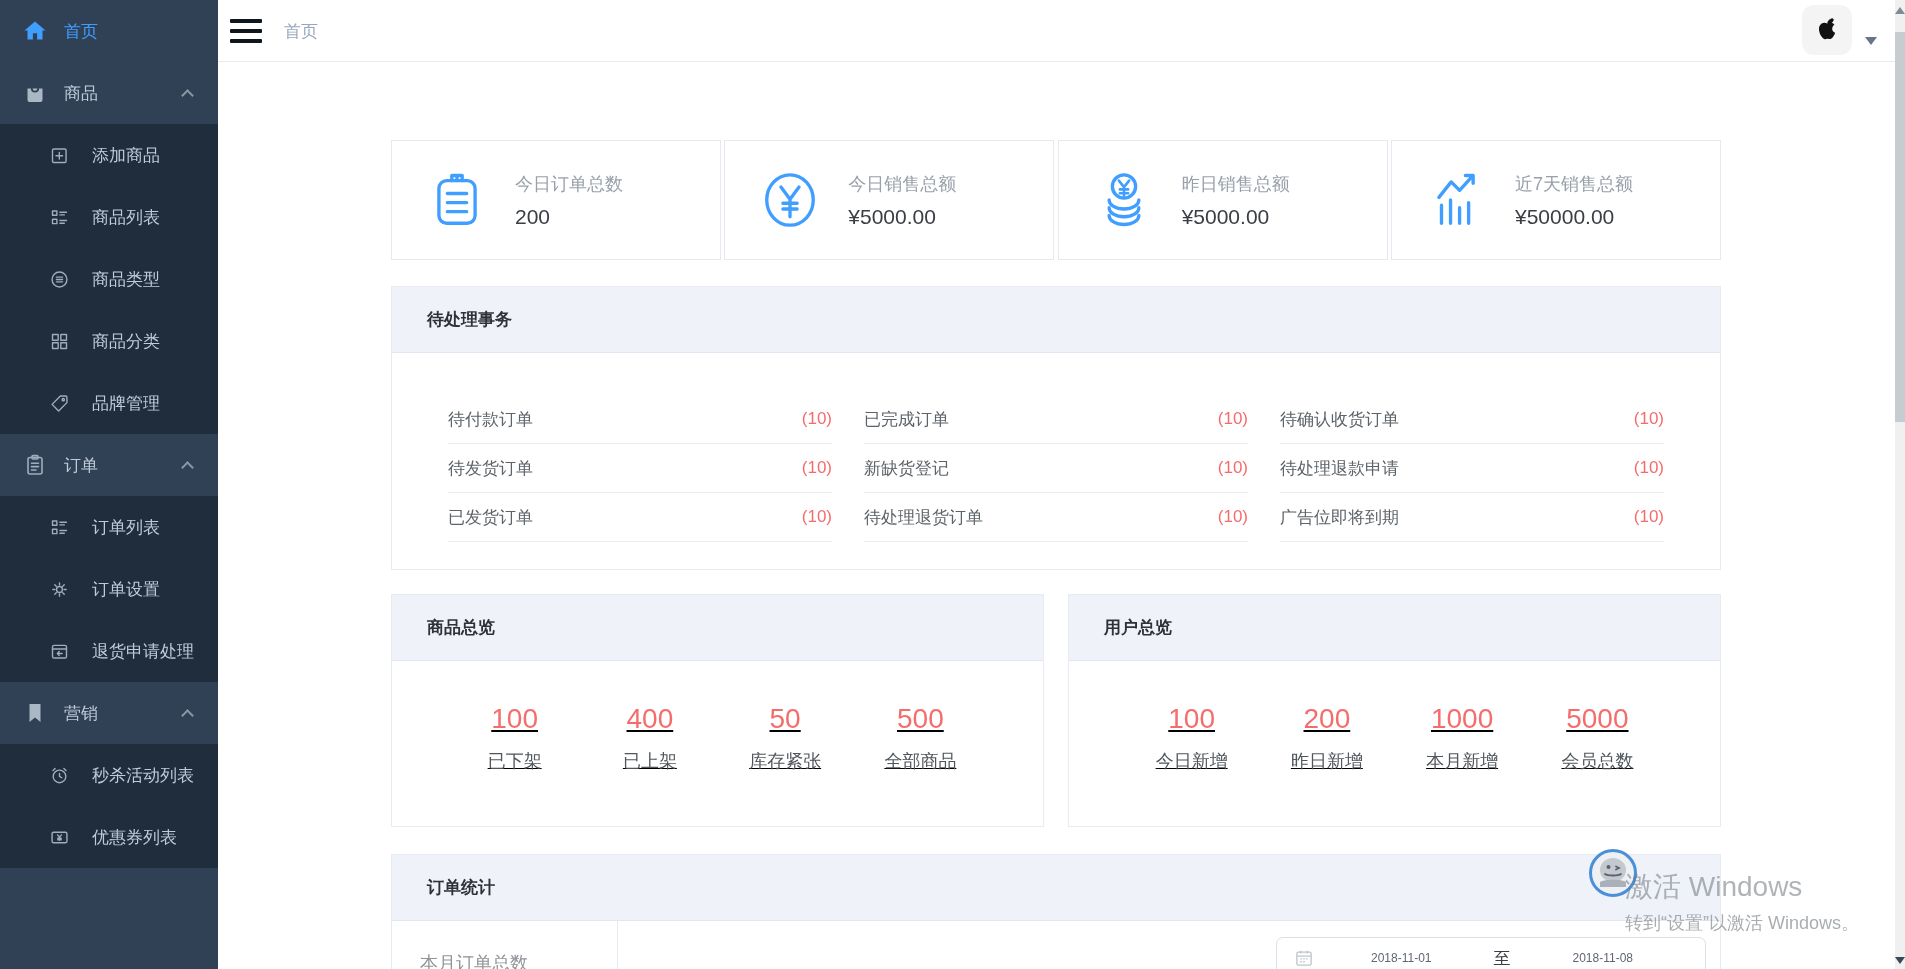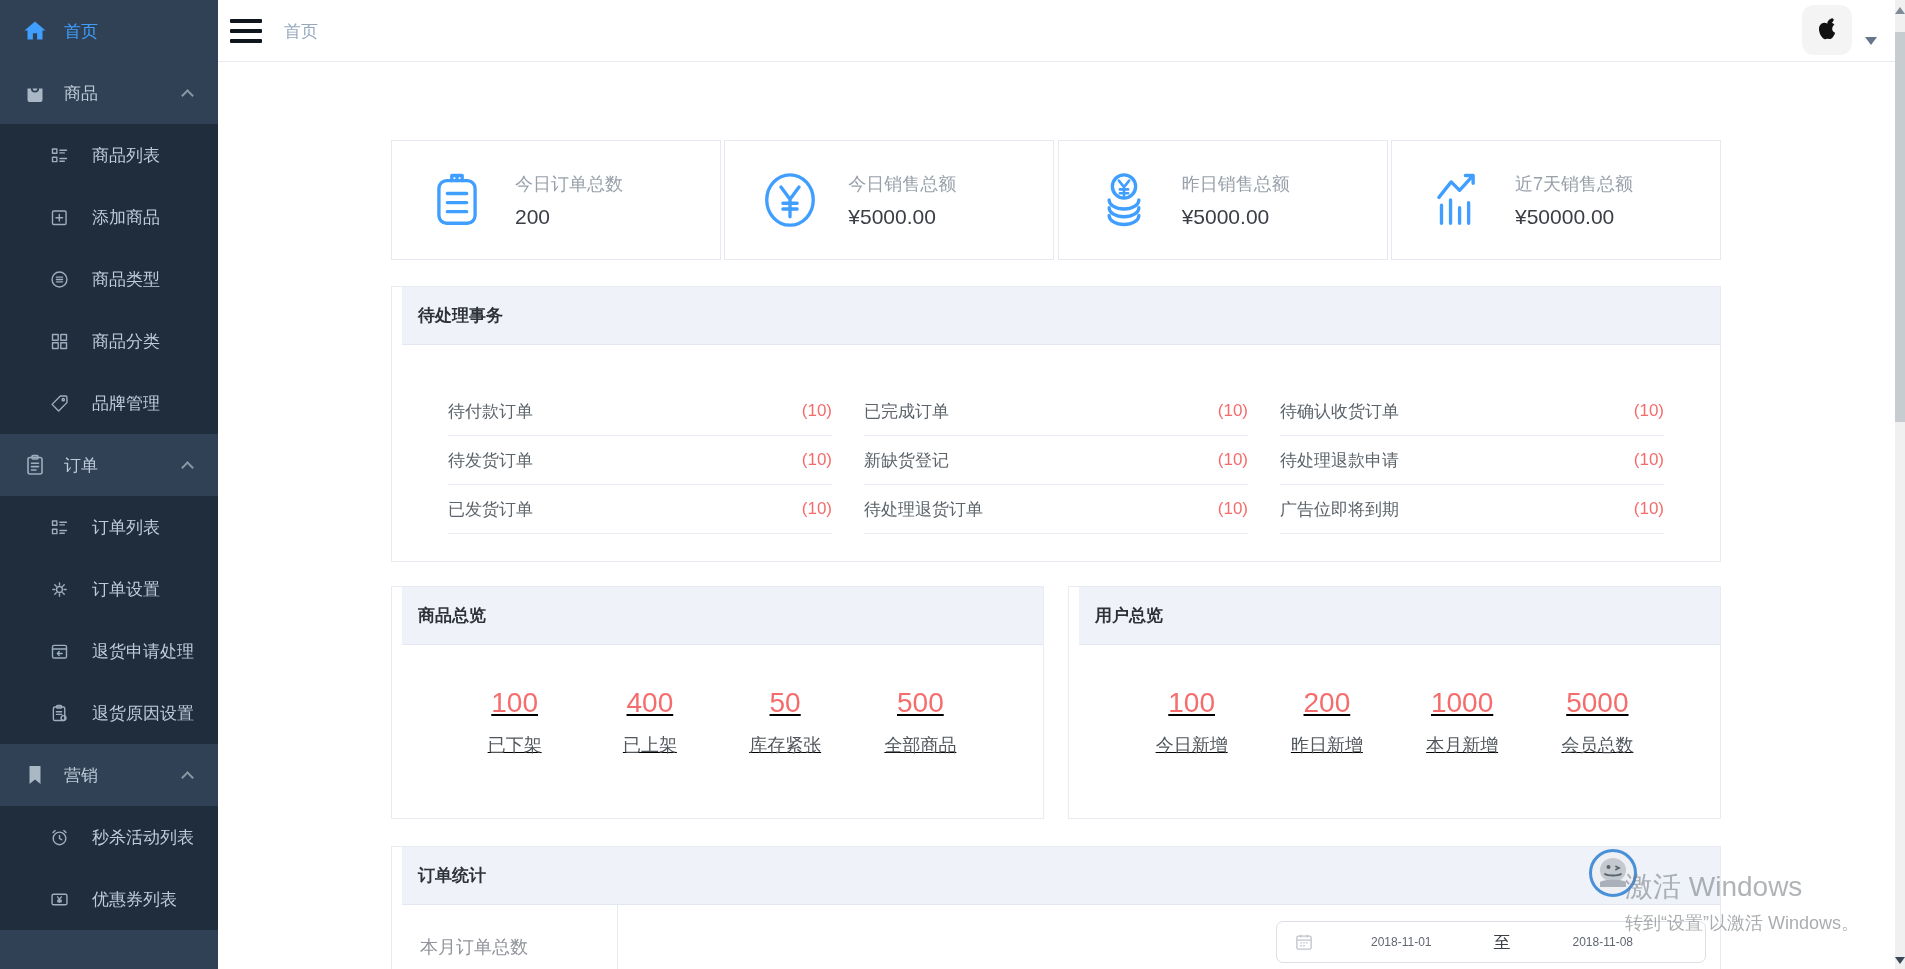--- a/index.html
+++ b/index.html
@@ -40,23 +40,23 @@
   .cards-row { display:flex; justify-content:space-between; }
   .card { width:330px; height:120px; background:#fff; border:1px solid #e6e9f0;
           display:flex; align-items:center; padding-left:32px;gap:8px; }
   .card-ico { width:66px; height:66px; flex:0 0 66px; display:flex; align-items:center; justify-content:center; }
   .card-ico svg { stroke:#409eff; fill:none; stroke-width:2.6; stroke-linecap:round; stroke-linejoin:round; }
   .card-txt { margin-left:17px; }
   .card-label { font-size:18px; color:#98a0aa; }
   .card-value { font-size:21px; color:#3a3f45; margin-top:9px; }
 
   .panel { background:#fff; border:1px solid #e8ebf2; margin-top:26px; }
-  .panel-header { height:58px; background:#eff2f9; border-bottom:1px solid #e3e8f0;
-                  display:flex; align-items:center; padding-left:16px;
-                  font-size:17px; font-weight:bold; color:#2e3238;margin-left:10px; }
+  .panel-header { height:66px; background:#eff2f9; border-bottom:1px solid #e3e8f0;
+                  display:flex; align-items:center; padding-left:35px;
+                  font-size:17px; font-weight:bold; color:#2e3238; }
 
   .todo-body { padding:42px 56px 27px 56px; display:grid; grid-template-columns:1fr 1fr 1fr; column-gap:32px; }
   .todo-item { height:49px; display:flex; align-items:center; justify-content:space-between;
                border-bottom:1px solid #e9edf3; font-size:17px; color:#5c6369; cursor:pointer; }
   .todo-count { color:#f56c6c; }
 
   .overview-row { display:flex; gap:24px; margin-top:24px; }
   .overview-row .panel { flex:1 1 0; margin-top:0; height:233px; }
   .overview-body { display:flex; padding:42px 55px 0 55px;text-decoration:underline; }
   .ov-stat { flex:1 1 0; text-align:center; }
@@ -115,35 +115,35 @@
           </svg>
       </span>
       <span>商品</span>
       <span class="chev"></span>
     </div>
 
     <div>
       <div class="menu-item sub">
         <span class="mi-ico">
           <svg width="21" height="21" viewBox="0 0 24 24">
+              <rect x="4" y="4.5" width="15.5" height="15.5" rx="1.5"></rect>
+              <path d="M11.8 8.5v7.5M8 12.2h7.5"></path>
+            </svg>
+        </span>
+        <span>添加商品</span>
+      </div>
+      <div class="menu-item sub">
+        <span class="mi-ico">
+          <svg width="21" height="21" viewBox="0 0 24 24">
               <rect x="4" y="4.5" width="5" height="5"></rect>
               <rect x="4" y="14" width="5" height="5"></rect>
               <path d="M12.5 6h7.5M12.5 9h5M12.5 15.5h7.5M12.5 18.5h5"></path>
             </svg>
         </span>
         <span>商品列表</span>
-      </div>
-      <div class="menu-item sub">
-        <span class="mi-ico">
-          <svg width="21" height="21" viewBox="0 0 24 24">
-              <rect x="4" y="4.5" width="15.5" height="15.5" rx="1.5"></rect>
-              <path d="M11.8 8.5v7.5M8 12.2h7.5"></path>
-            </svg>
-        </span>
-        <span>添加商品</span>
       </div>
       <div class="menu-item sub">
         <span class="mi-ico">
           <svg width="21" height="21" viewBox="0 0 24 24">
               <circle cx="12" cy="12" r="8.5"></circle>
               <path d="M8.5 9.3h7M8.5 12h7M8.5 14.7h7"></path>
             </svg>
         </span>
         <span>商品类型</span>
       </div>
@@ -203,31 +203,20 @@
       </div>
       <div class="menu-item sub">
         <span class="mi-ico">
           <svg width="21" height="21" viewBox="0 0 24 24">
               <rect x="4" y="5" width="16" height="14.5" rx="1.8"></rect>
               <path d="M4 9.2h16"></path>
               <path d="M15 14.3H9.5m0 0l2.2-2.2m-2.2 2.2l2.2 2.2"></path>
             </svg>
         </span>
         <span>退货申请处理</span>
-      </div>
-      <div class="menu-item sub">
-        <span class="mi-ico">
-          <svg width="21" height="21" viewBox="0 0 24 24">
-              <rect x="5" y="4.5" width="13" height="15.5" rx="1.8"></rect>
-              <rect x="8.7" y="2.8" width="5.6" height="3" rx="1"></rect>
-              <path d="M8.5 10h6M8.5 13h6"></path>
-              <circle cx="16.6" cy="17.2" r="2.8"></circle>
-            </svg>
-        </span>
-        <span>退货原因设置</span>
       </div>
     </div>
 
     <div class="menu-item top">
       <span class="mi-ico">
         <svg width="24" height="24" viewBox="0 0 24 24">
             <path fill="#aab7c4" stroke="none" d="M6.5 3h11v18l-5.5-4.6L6.5 21z"></path>
           </svg>
       </span>
       <span>营销</span>

